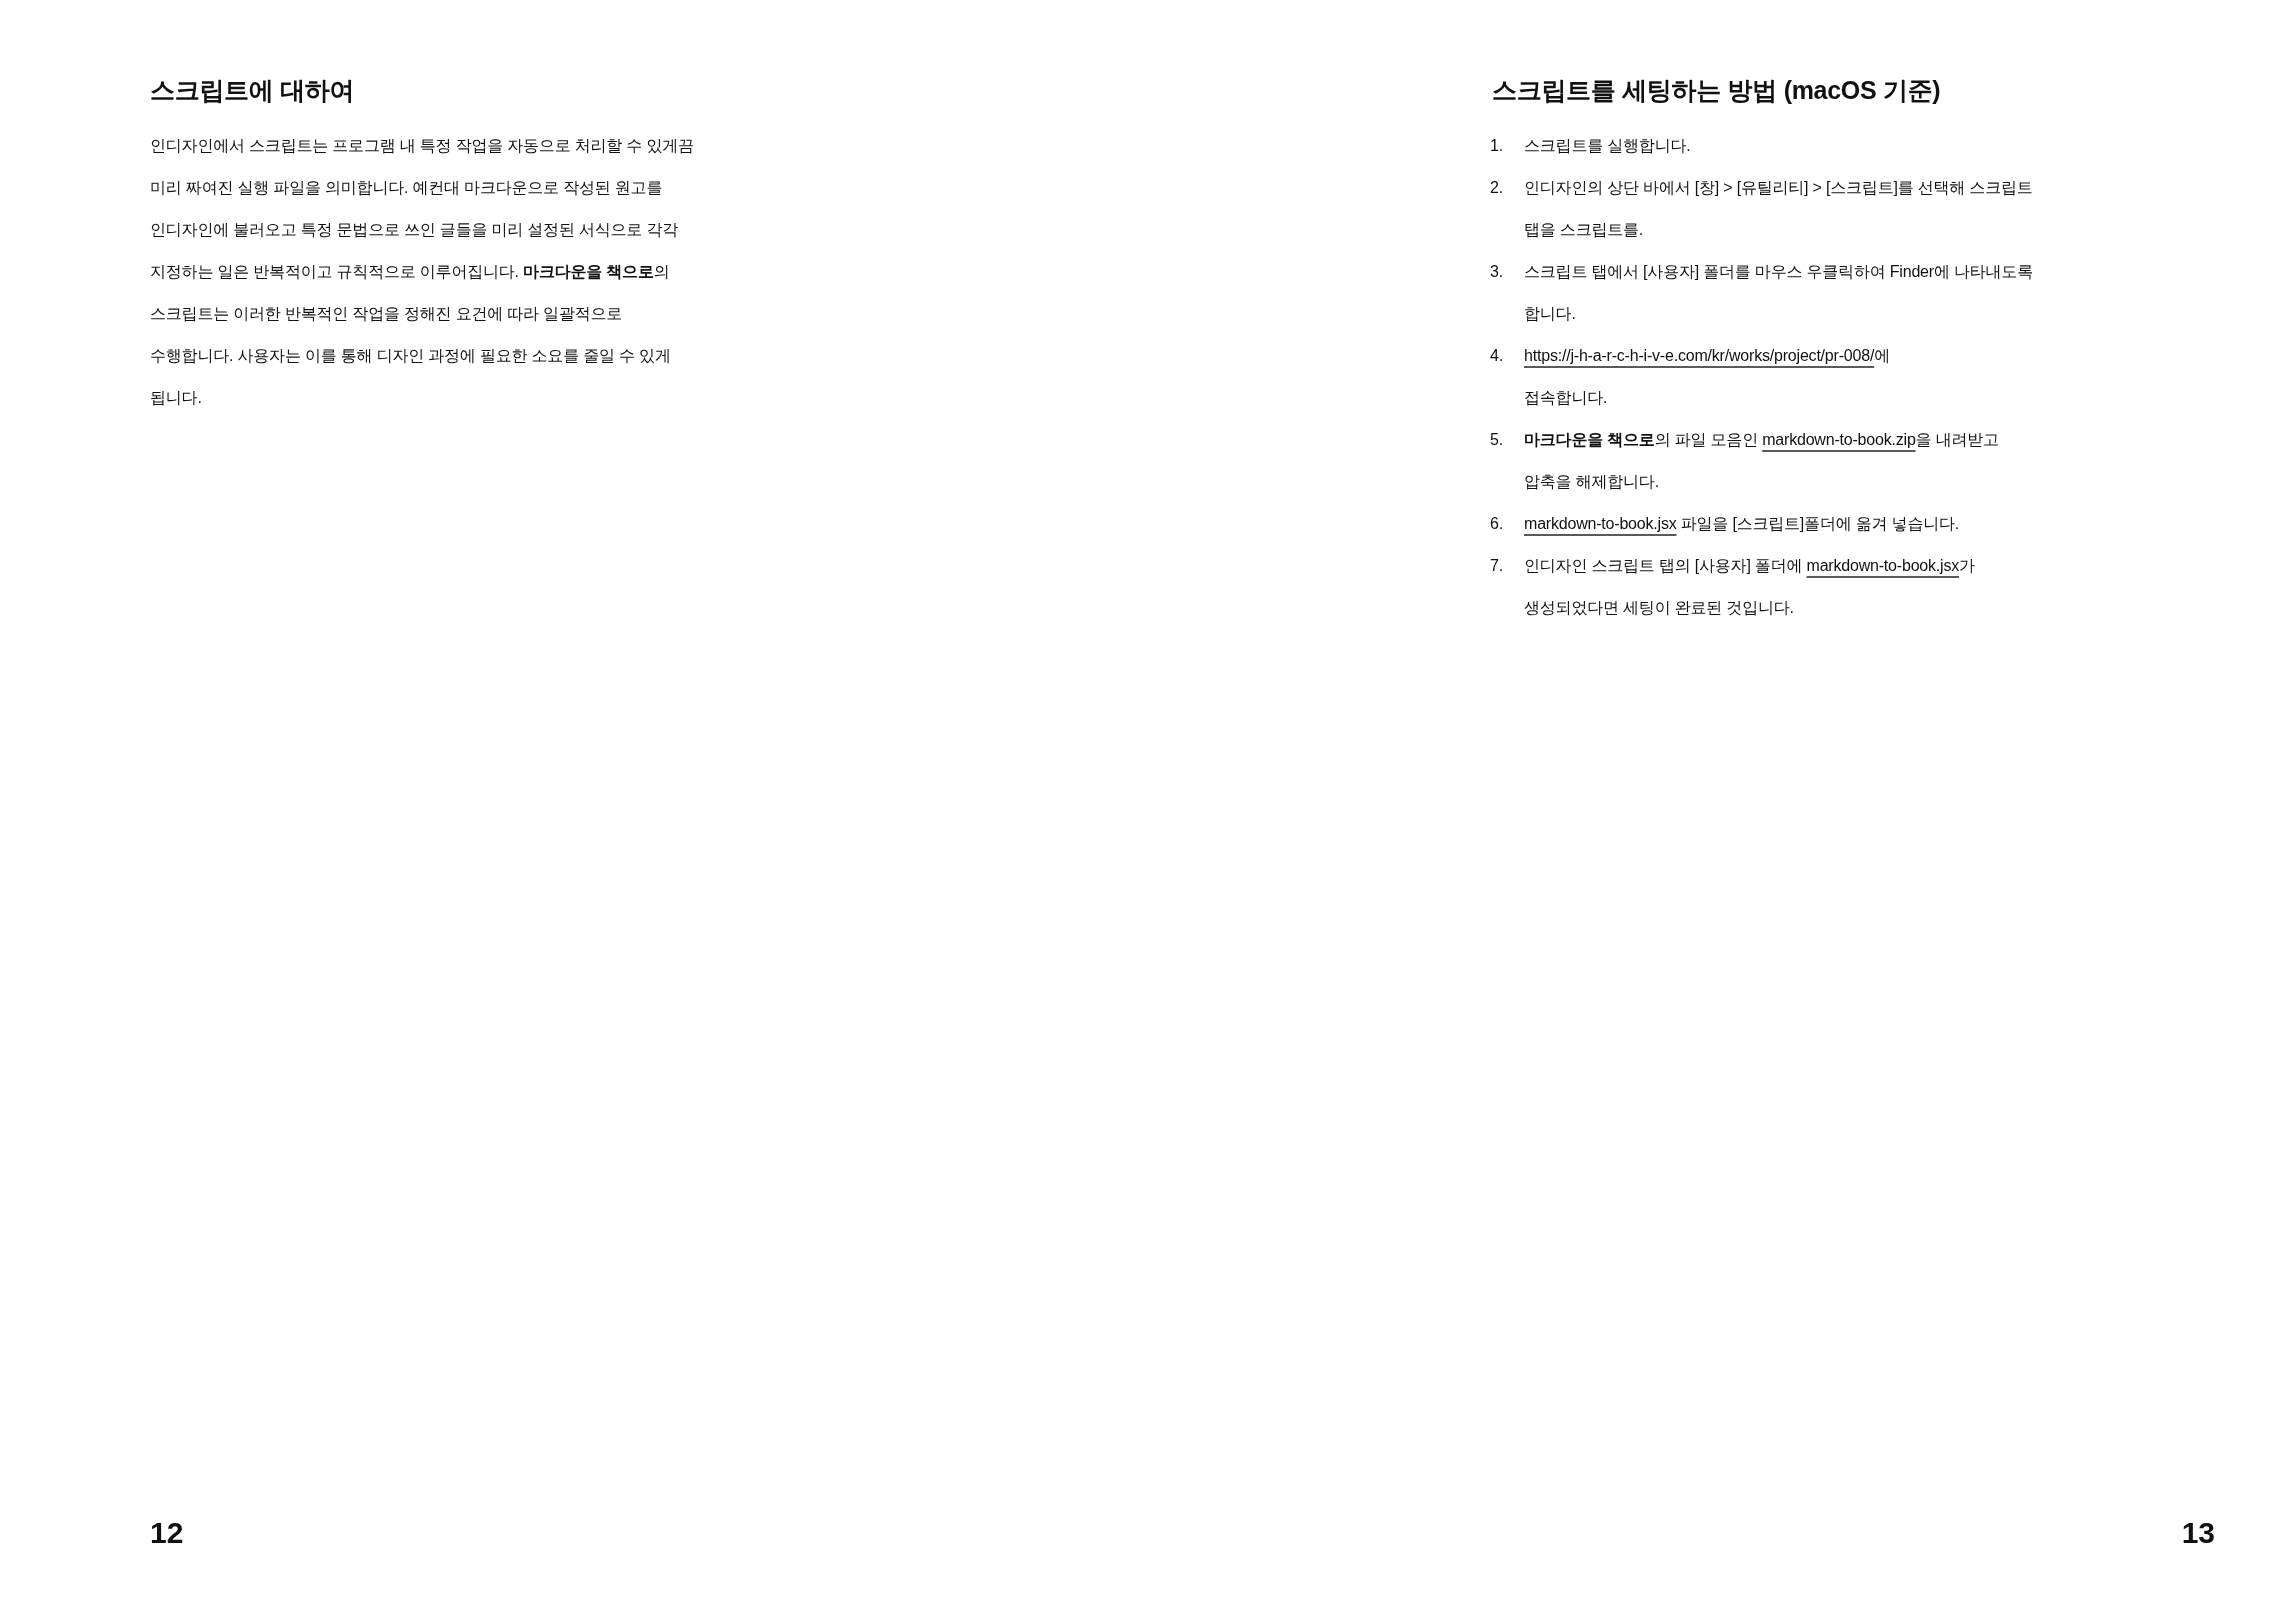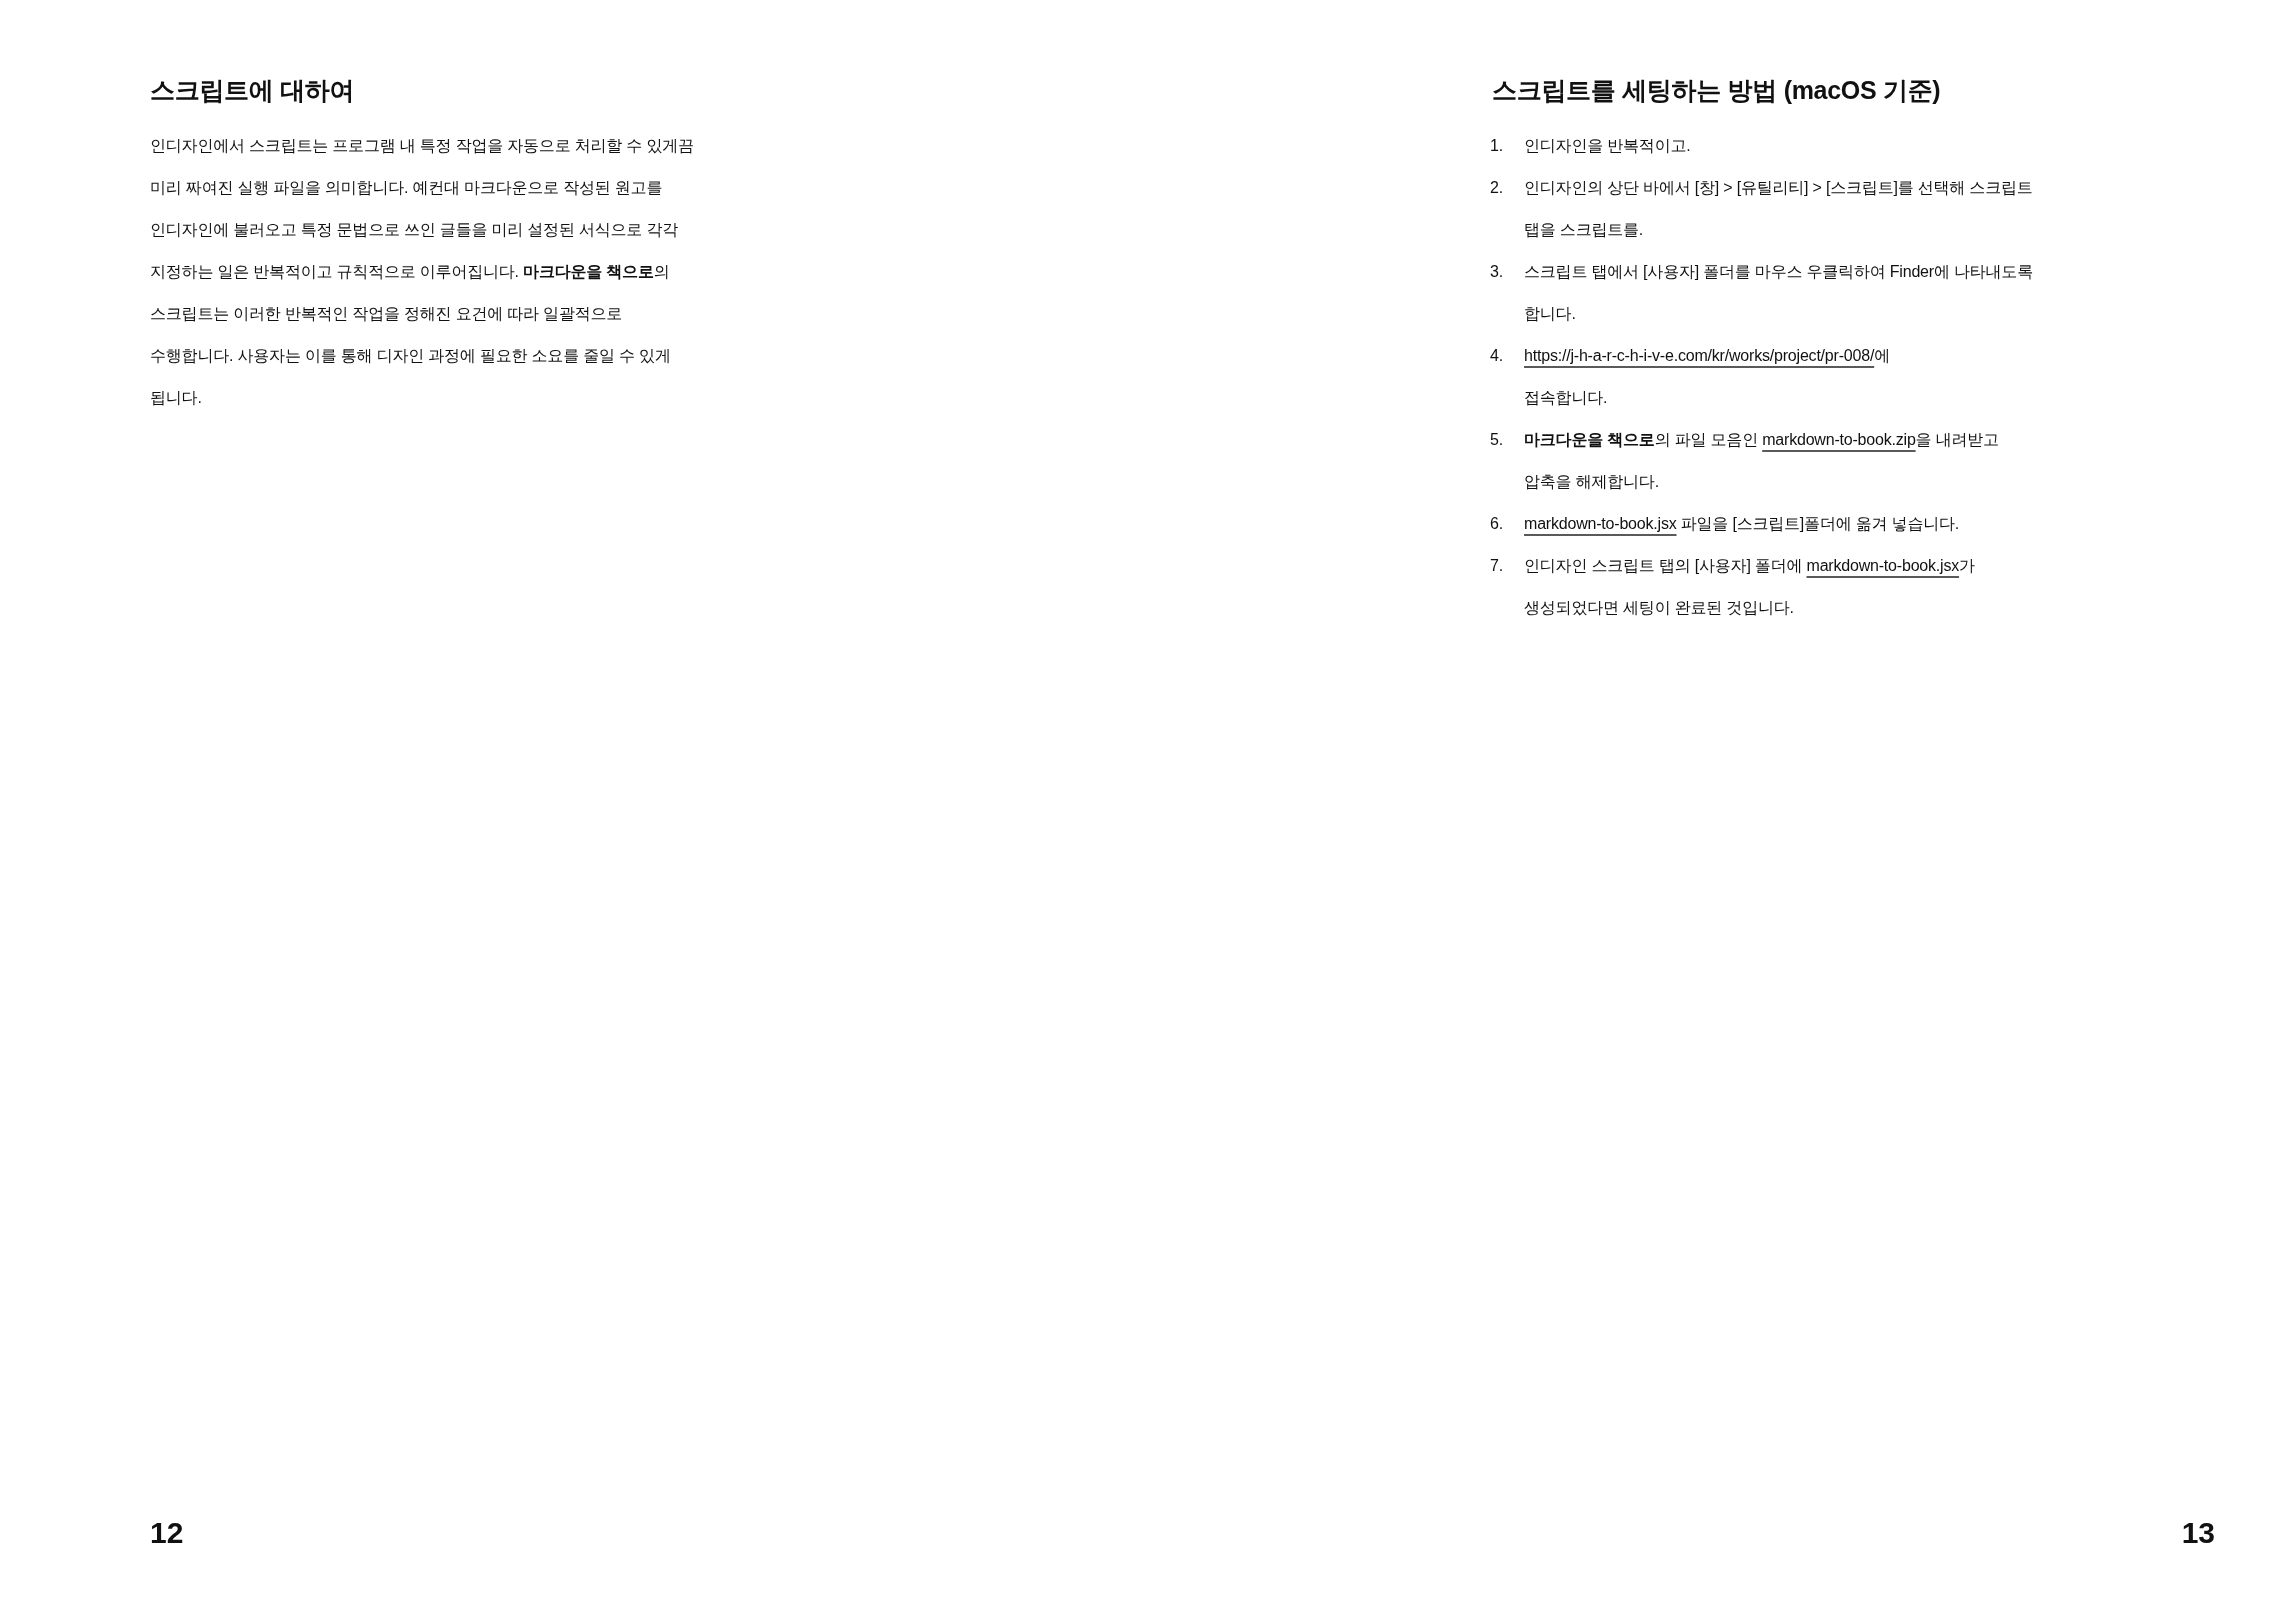--- a/index.html
+++ b/index.html
@@ -95,21 +95,21 @@
     <div class="pagenum num-left">12</div>
   </section>
 
   <section class="page right">
     <h1 class="page-title">스크립트를 세팅하는 방법 (macOS 기준)</h1>
 
     <ol class="steps bodytext">
       <li class="step">
         <span class="num">1.</span>
         <div class="content">
-            <div class="tline"><span>인디자인을 반복적이고.</span></div>
+            <div class="tline"><span>스크립트를 실행합니다.</span></div>
           </div>
       </li>
       <li class="step">
         <span class="num">2.</span>
         <div class="content">
             <div class="tline"><span>인디자인의 상단 바에서 [창] &gt; [유틸리티] &gt; [스크립트]를 선택해 스크립트</span></div>
             <div class="tline"><span>탭을 스크립트를.</span></div>
           </div>
       </li>
       <li class="step">

